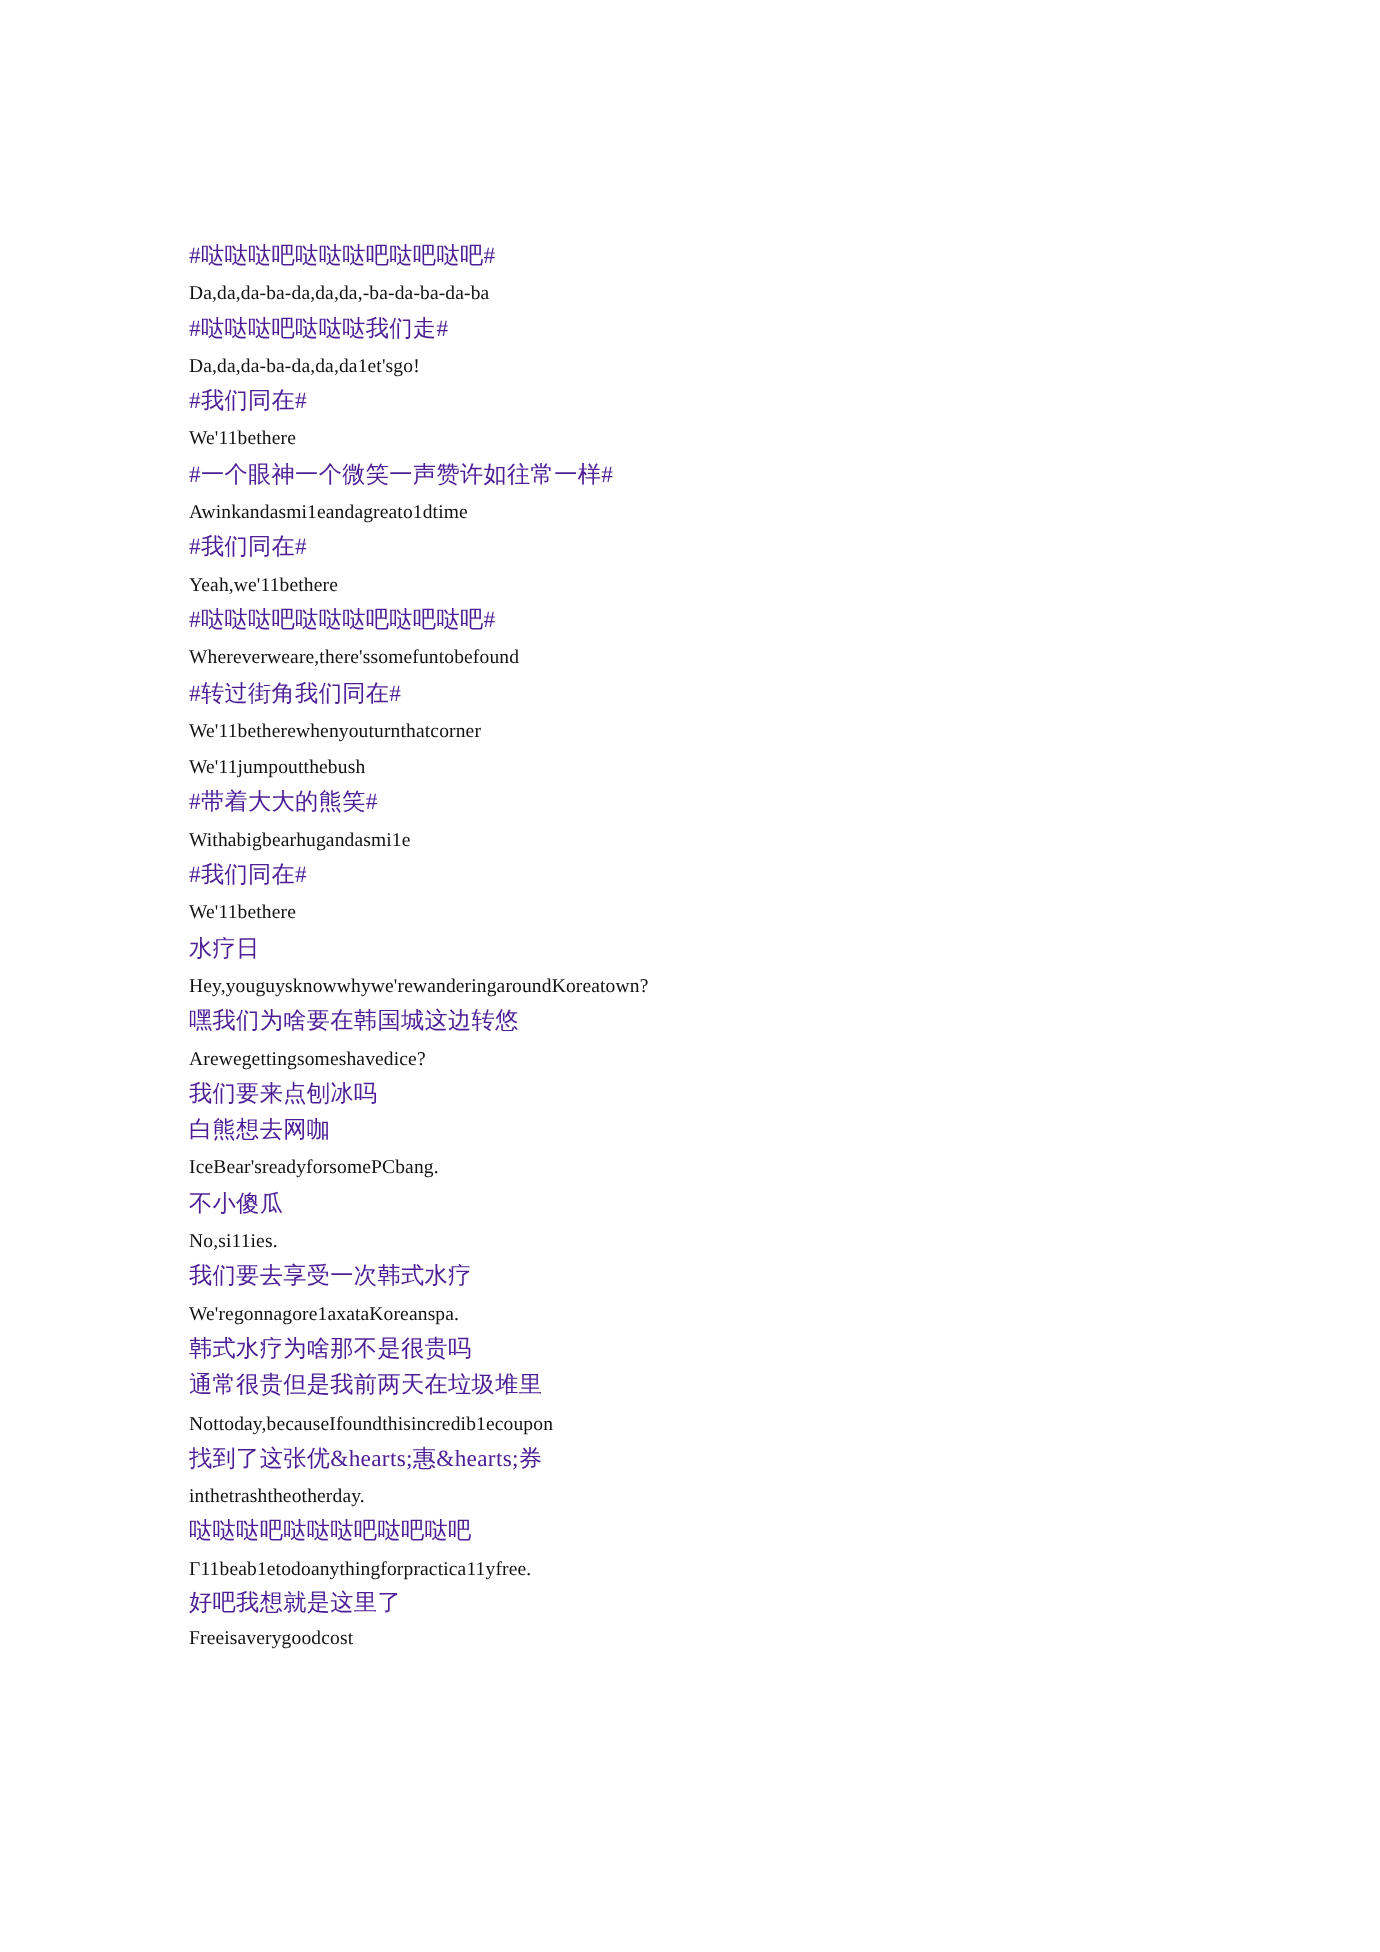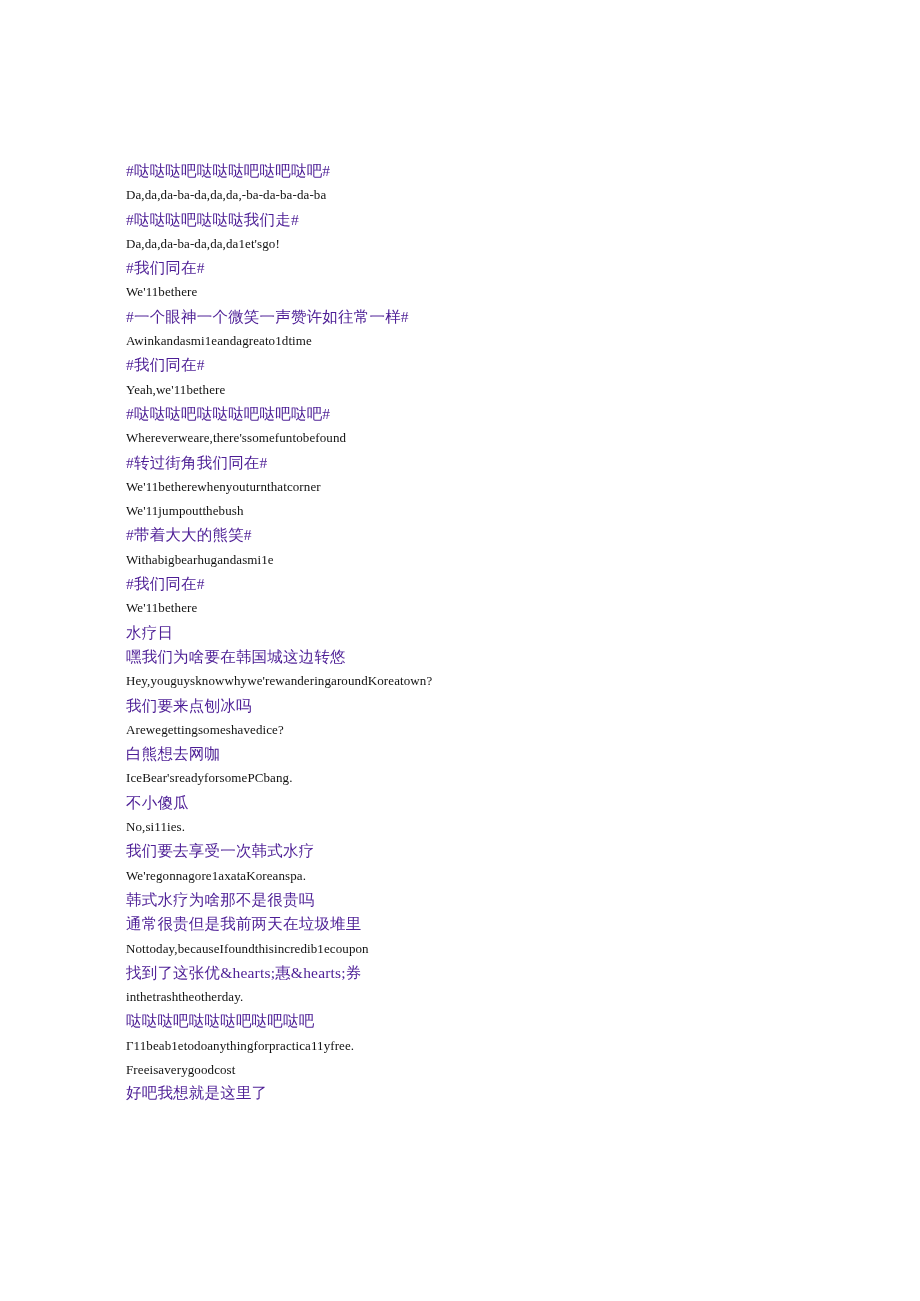--- a/index.html
+++ b/index.html
@@ -62,32 +62,32 @@
     <div class="line zh">#哒哒哒吧哒哒哒吧哒吧哒吧#</div>
     <div class="line en">Whereverweare,there'ssomefuntobefound</div>
     <div class="line zh">#转过街角我们同在#</div>
     <div class="line en">We'11betherewhenyouturnthatcorner</div>
     <div class="line en">We'11jumpoutthebush</div>
     <div class="line zh">#带着大大的熊笑#</div>
     <div class="line en">Withabigbearhugandasmi1e</div>
     <div class="line zh">#我们同在#</div>
     <div class="line en">We'11bethere</div>
     <div class="line zh">水疗日</div>
+    <div class="line en">Hey,youguysknowwhywe'rewanderingaroundKoreatown?</div>
     <div class="line zh">嘿我们为啥要在韩国城这边转悠</div>
-    <div class="line en">Hey,youguysknowwhywe'rewanderingaroundKoreatown?</div>
+    <div class="line en">Arewegettingsomeshavedice?</div>
     <div class="line zh">我们要来点刨冰吗</div>
-    <div class="line en">Arewegettingsomeshavedice?</div>
     <div class="line zh">白熊想去网咖</div>
     <div class="line en">IceBear'sreadyforsomePCbang.</div>
     <div class="line zh">不小傻瓜</div>
     <div class="line en">No,si11ies.</div>
     <div class="line zh">我们要去享受一次韩式水疗</div>
     <div class="line en">We'regonnagore1axataKoreanspa.</div>
     <div class="line zh">韩式水疗为啥那不是很贵吗</div>
     <div class="line zh">通常很贵但是我前两天在垃圾堆里</div>
     <div class="line en">Nottoday,becauseIfoundthisincredib1ecoupon</div>
     <div class="line zh">找到了这张优&amp;hearts;惠&amp;hearts;券</div>
     <div class="line en">inthetrashtheotherday.</div>
     <div class="line zh">哒哒哒吧哒哒哒吧哒吧哒吧</div>
     <div class="line en">Γ11beab1etodoanythingforpractica11yfree.</div>
+    <div class="line zh tight">好吧我想就是这里了</div>
     <div class="line en">Freeisaverygoodcost</div>
-    <div class="line zh tight">好吧我想就是这里了</div>
   </div>
 
 </body></html>

